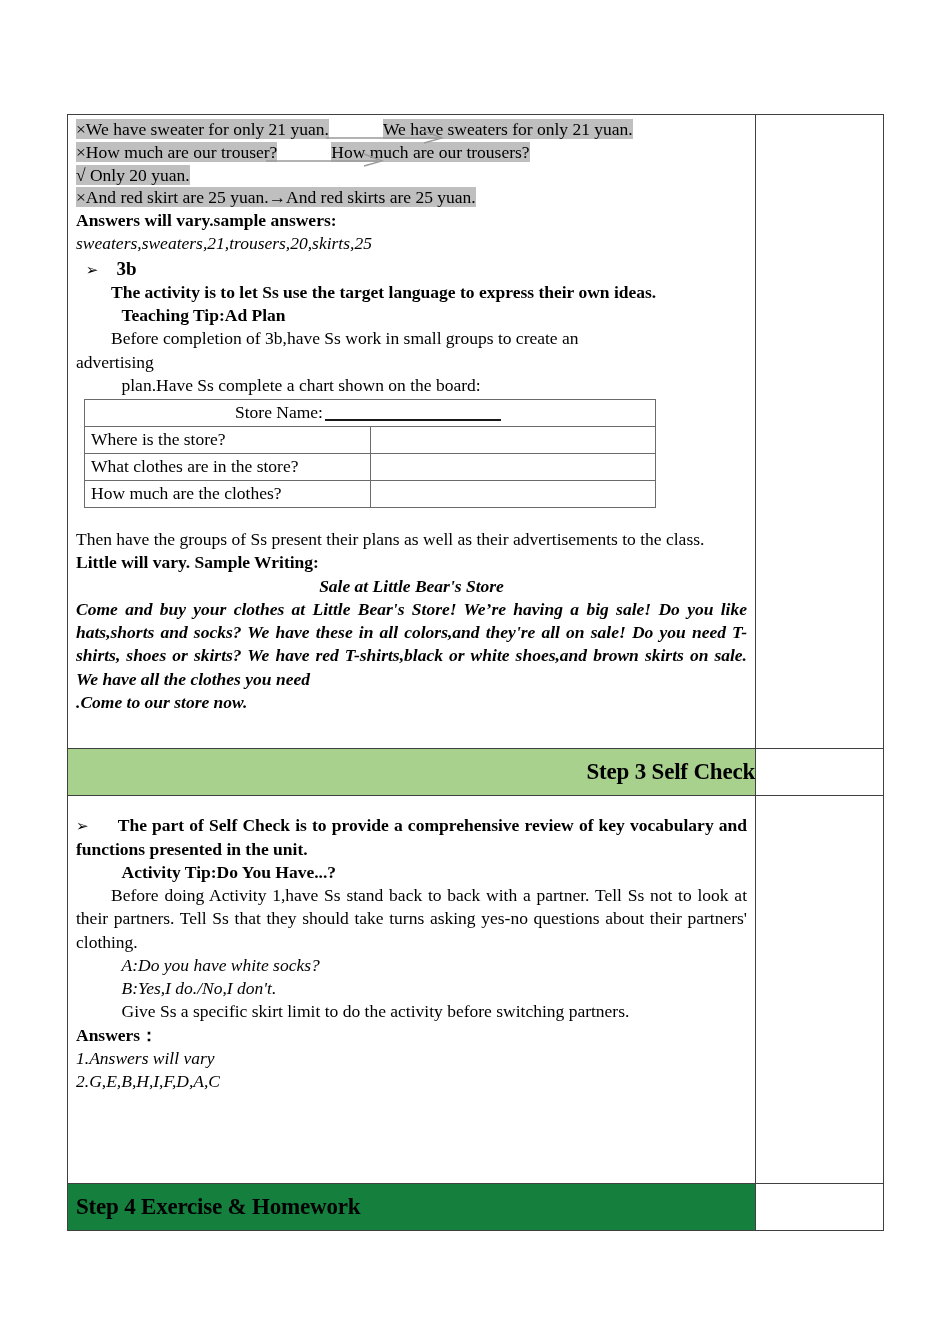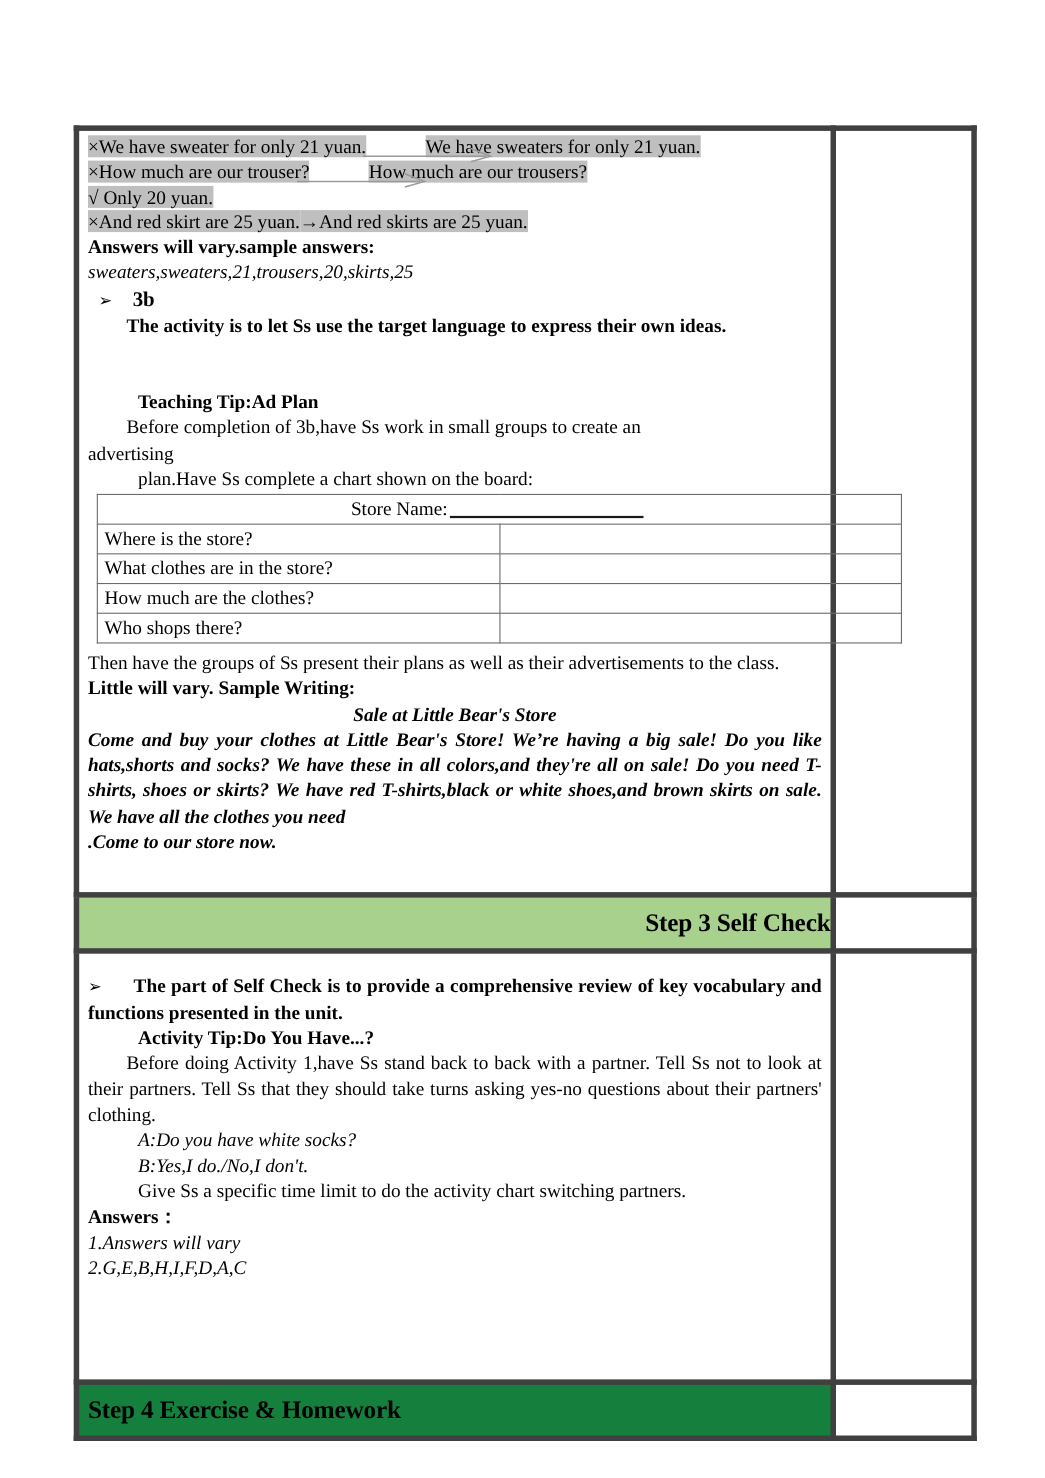--- a/index.html
+++ b/index.html
@@ -28,21 +28,21 @@
   
   .doc-table {
     position: absolute;
     left: 67px;
     top: 114px;
     width: 816px;
     border-collapse: collapse;
     table-layout: fixed;
   }
   .doc-table > tbody > tr > td {
-    border: 5px solid #404040;
+    border: 1px solid #404040;
     vertical-align: top;
     padding: 0;
   }
   .col-main { width: 688px; }
   .col-side { width: 128px; }
 
   .cell-pad {
     padding: 3px 8px 4px 8px;
   }
 
@@ -84,22 +84,22 @@
   .bullet {
     font-family: "DejaVu Sans", sans-serif;
     font-size: 15px;
     font-weight: bold;
   }
 
   
   .chart {
     border-collapse: collapse;
     table-layout: fixed;
-    width: 732px;
-    margin: 2px 0 6px 8px;
+    width: 572px;
+    margin: 2px 0 20px 8px;
   }
   .chart td {
     border: 1px solid #6b6b6b;
     font-size: 17.5px;
     line-height: 1.3;
     height: 23px;
     padding: 1px 4px 2px 6px;
   }
   .chart td.q  { width: 336px; }
   .chart td.a  { width: 332px; }
@@ -164,21 +164,21 @@
 
             <p class="b">Answers will vary.sample answers:</p>
             <p class="i">sweaters,sweaters,21,trousers,20,skirts,25</p>
 
             <p style="text-indent:0.55em;">
               <span class="bullet">➢</span>
               <span class="b" style="margin-left:14px;font-size:19px;">3b</span>
             </p>
 
             <p class="b indent">The activity is to let Ss use the target language to express their own ideas.</p>
-            <p class="b indent" style="text-indent:2.6em;margin-top:46px;">Teaching Tip:Ad Plan</p>
+            <p class="b indent" style="text-indent:2.6em;">Teaching Tip:Ad Plan</p>
 
             <p class="indent" style="text-align:justify;">Before completion of 3b,have Ss work in small groups to create an</p>
             <p style="text-indent:0;">advertising</p>
             <p class="indent" style="text-indent:2.6em;text-align:left;">plan.Have Ss complete a chart shown on the board:</p>
 
             <table class="chart">
               <tbody>
                 <tr>
                   <td class="head" colspan="2">
                     <span class="store-name-label">Store Name:</span><span class="store-name-rule"></span>
@@ -187,24 +187,20 @@
                 <tr>
                   <td class="q">Where is the store?</td>
                   <td class="a"></td>
                 </tr>
                 <tr>
                   <td class="q">What clothes are in the store?</td>
                   <td class="a"></td>
                 </tr>
                 <tr>
                   <td class="q">How much are the clothes?</td>
-                  <td class="a"></td>
-                </tr>
-                <tr>
-                  <td class="q">Who shops there?</td>
                   <td class="a"></td>
                 </tr>
               </tbody>
             </table>
 
             <p style="text-indent:0;">Then have the groups of Ss present their plans as well as their advertisements to the class.</p>
             <p class="b">Little will vary. Sample Writing:</p>
             <p class="bi ctr">Sale at Little Bear's Store</p>
             <p class="bi">Come and buy your clothes at Little Bear's Store! We’re having a big sale! Do you like hats,shorts and socks? We have these in all colors,and they're all on sale! Do you need T-shirts, shoes or skirts? We have red T-shirts,black or white shoes,and brown skirts on sale. We have all the clothes you need</p>
             <p class="bi" style="text-align:left;">.Come to our store now.</p>
@@ -226,21 +222,21 @@
         <td>
           <div class="cell-pad" style="padding-top:18px;">
             <p style="text-indent:0;">
               <span class="bullet">➢</span>
               <span class="b" style="margin-left:24px;">The part of Self Check is to provide a comprehensive review of key vocabulary and functions presented in the unit.</span>
             </p>
             <p class="b indent" style="text-indent:2.6em;">Activity Tip:Do You Have...?</p>
             <p class="indent">Before doing Activity 1,have Ss stand back to back with a partner. Tell Ss not to look at their partners. Tell Ss that they should take turns asking yes-no questions about their partners' clothing.</p>
             <p class="i indent" style="text-indent:2.6em;text-align:left;">A:Do you have white socks?</p>
             <p class="i indent" style="text-indent:2.6em;text-align:left;">B:Yes,I do./No,I don't.</p>
-            <p class="indent" style="text-indent:2.6em;">Give Ss a specific time limit to do the activity chart switching partners.</p>
+            <p class="indent" style="text-indent:2.6em;">Give Ss a specific skirt limit to do the activity before switching partners.</p>
             <p class="b">Answers：</p>
             <p class="i" style="text-align:left;">1.Answers will vary</p>
             <p class="i" style="text-align:left;">2.G,E,B,H,I,F,D,A,C</p>
             <div style="height:86px;"></div>
           </div>
         </td>
         <td></td>
       </tr>
 
       <tr>

